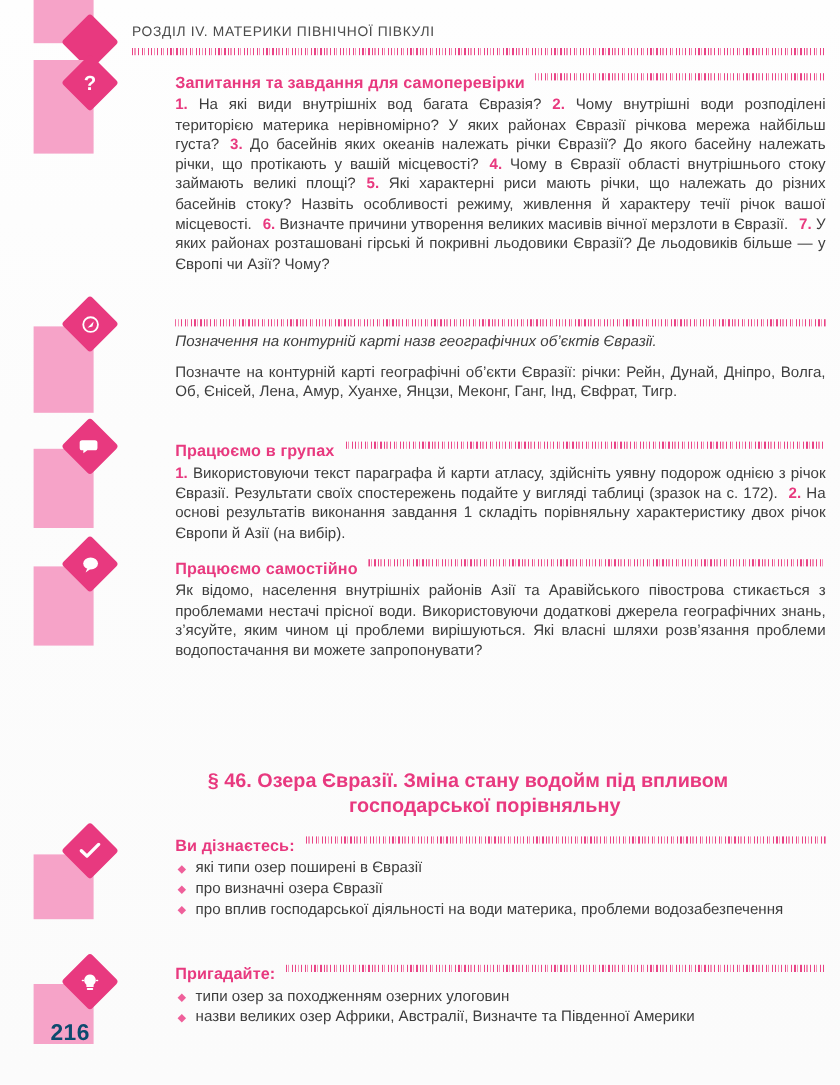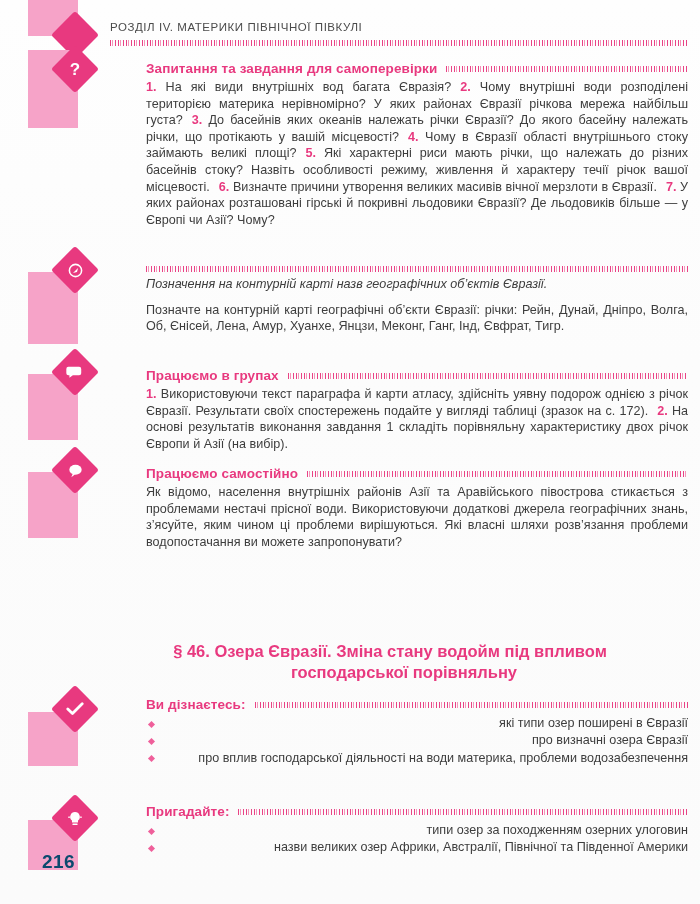--- a/index.html
+++ b/index.html
@@ -77,21 +77,21 @@
   h3.sec{
     margin:0;
     font-size:13.5px;
     font-weight:bold;
     color:#e8397f;
     letter-spacing:.1px;
     white-space:nowrap;
     display:inline-block;
     vertical-align:middle;
   }
-  .sec-row{display:flex;align-items:center;gap:9px;}
+  .sec-row{display:flex;gap:9px;}
   .sec-row .rule{position:static;flex:1;height:6px;}
 
   p.body{
     margin:3px 0 0 0;
     font-size:12.6px;
     line-height:16.6px;
     text-align:justify;
     color:#3d3d3d;
     letter-spacing:.01px;
   }
@@ -101,21 +101,21 @@
 
   
   .para-title{
     position:absolute;left:110px;
     font-size:16.5px;line-height:21px;
     font-weight:bold;color:#e8397f;text-align:center;
   }
   .para-title .hang{margin-left:28px;display:block;}
 
   
-  ul.bul{margin:3px 0 0 0;padding:0;list-style:none;text-align:right;}
+  ul.bul{margin:3px 0 0 0;padding:0;list-style:none;}
   ul.bul li{
     position:relative;
     padding-left:17px;
     font-size:12.6px;line-height:17.4px;
     color:#3d3d3d;
   }
   ul.bul li::before{
     content:"";
     position:absolute;left:3px;top:6.5px;
     width:5px;height:5px;
@@ -264,19 +264,19 @@
     </ul>
   </div>
 
   <div class="col" style="top:804px;">
     <div class="sec-row">
       <h3 class="sec">Пригадайте:</h3>
       <span class="rule"></span>
     </div>
     <ul class="bul">
       <li>типи озер за походженням озерних улоговин</li>
-      <li>назви великих озер Африки, Австралії, Північної та Південної Америки</li>
+      <li>назви великих озер Африки, Австралії, Визначте та Південної Америки</li>
     </ul>
   </div>
 
   <div class="folio">216</div>
 
 </div>
 
 </body></html>

